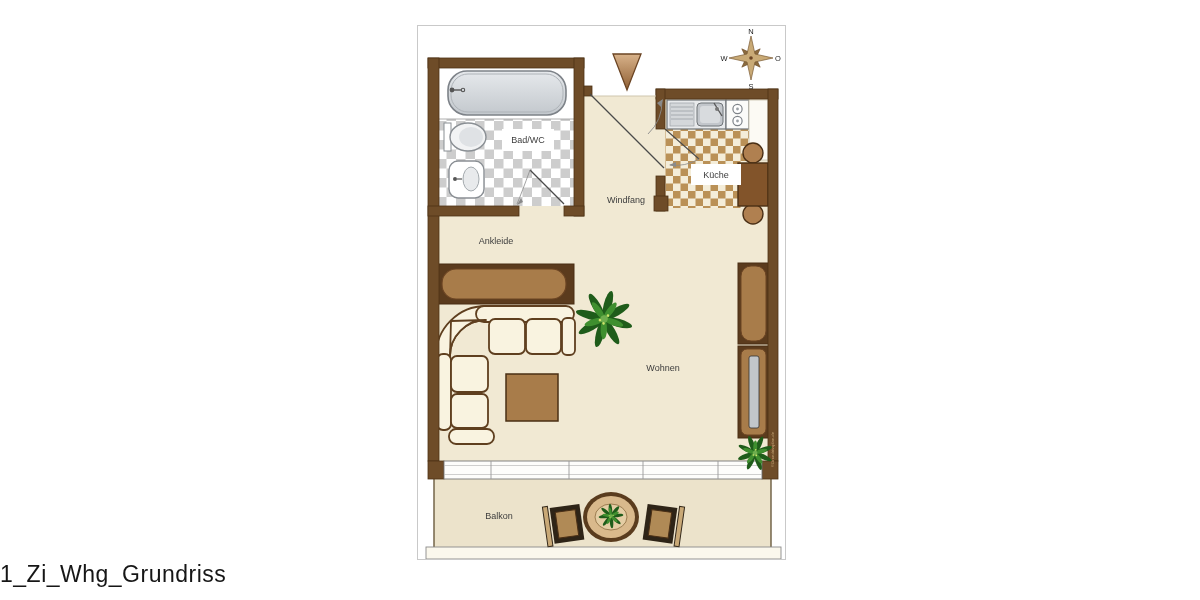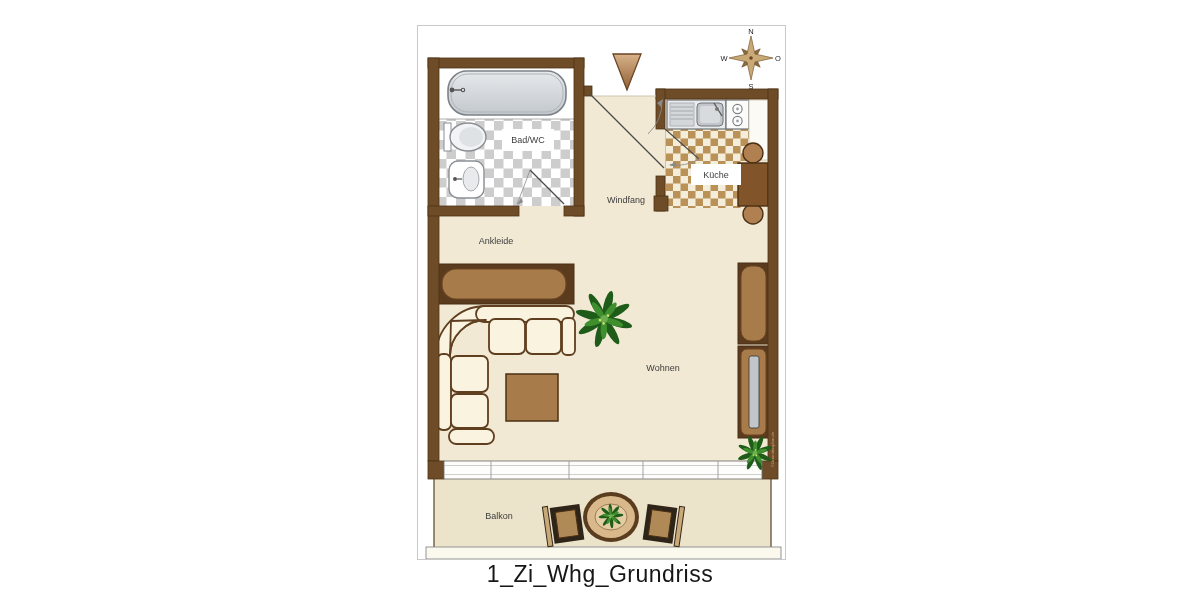--- a/index.html
+++ b/index.html
@@ -1,21 +1,21 @@
 <!DOCTYPE html>
 <html><head>
 <meta charset="utf-8">
 <style>
   html,body{margin:0;padding:0;background:#fff;}
   .canvas{position:relative;width:1200px;height:600px;background:#ffffff;overflow:hidden;
           font-family:"Liberation Sans",sans-serif;}
   .plan-page{position:absolute;left:417px;top:25px;width:369px;height:535px;
              background:#ffffff;border:1px solid #c9c9c9;box-sizing:border-box;}
   .plan-page svg{display:block;}
-  .plan-title{position:absolute;left:0;top:561px;width:1200px;text-align:center;
+  .plan-title{position:absolute;left:0;top:561px;width:1200px;
               font-size:23px;letter-spacing:0.5px;color:#161616;}
   text{font-family:"Liberation Sans",sans-serif;}
 </style>
 </head>
 <body>
 
 <div class="canvas">
 
   <div class="plan-page">
     <svg width="367" height="533" viewBox="0 0 367 533">

